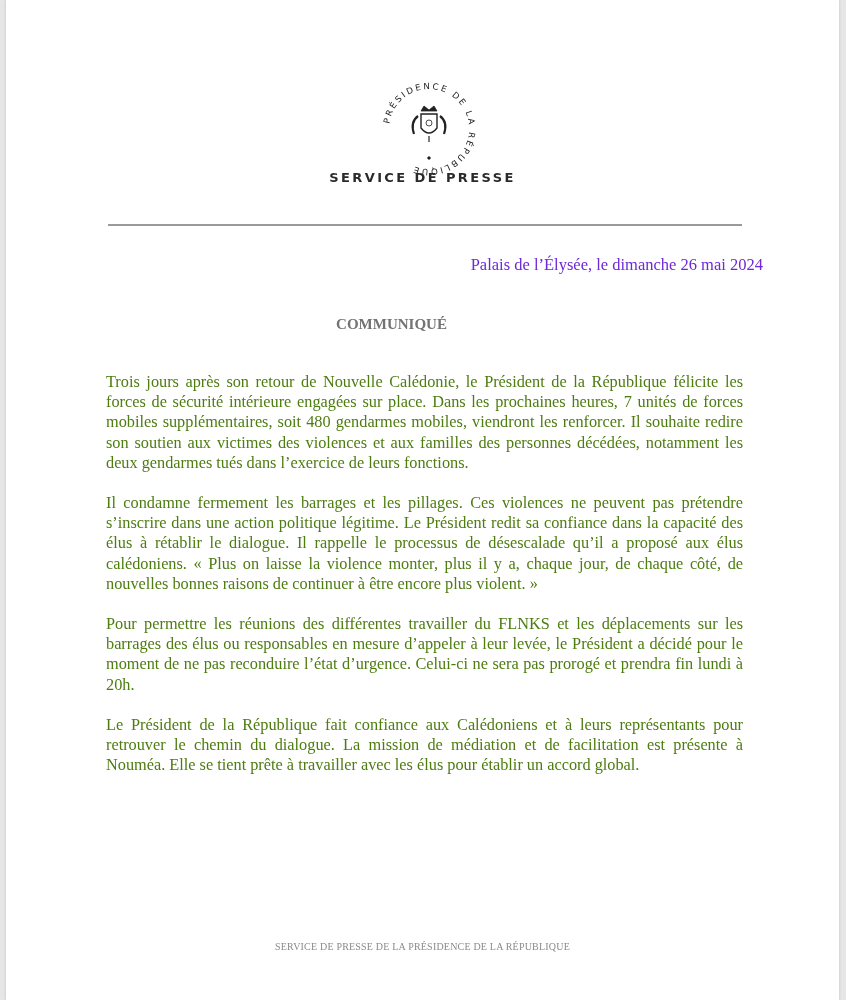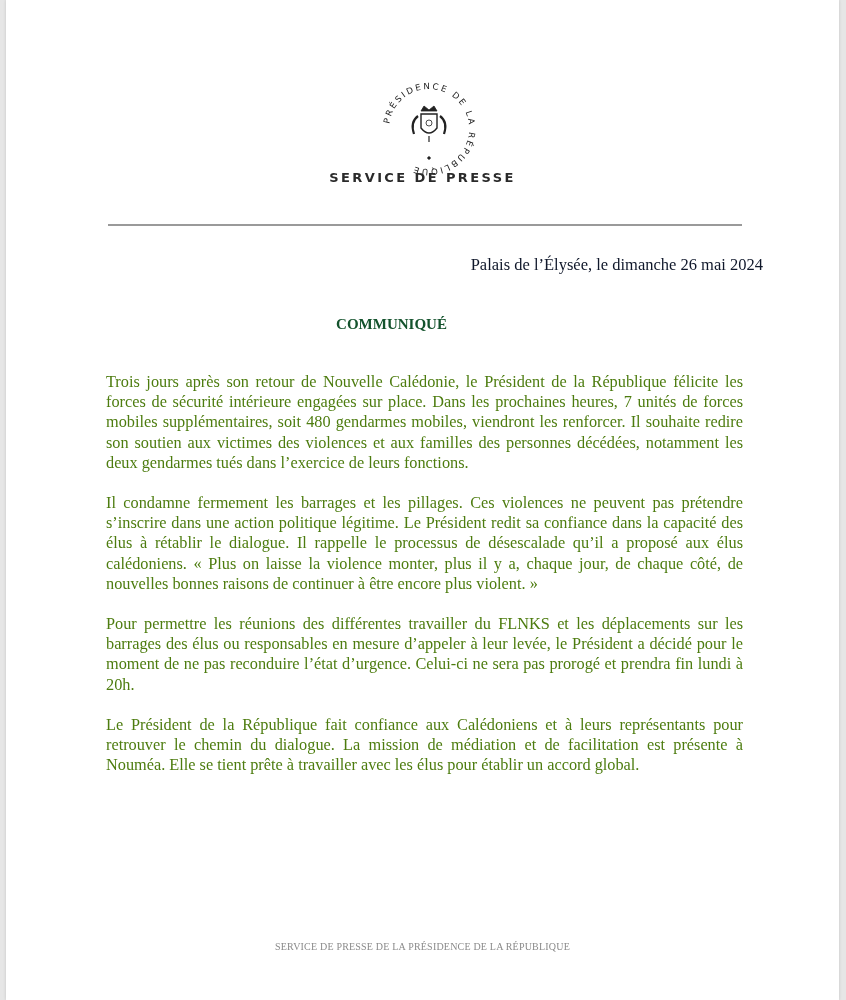--- a/index.html
+++ b/index.html
@@ -23,25 +23,25 @@
       font-family: "DejaVu Sans", sans-serif;
       font-size: 13px; letter-spacing: 2.4px; color: #2a2a2a;
       font-weight: bold;
     }
     .rule {
       position: absolute; left: 102px; top: 224px; width: 634px; height: 1.5px;
       background: #9a9a9a;
     }
     .dateline {
       position: absolute; right: 76px; top: 255px;
-      font-size: 16.5px; color: #0f172a;
+      font-size: 16.5px; color: #6d28d9;
     }
     .doc-title {
       position: absolute; left: 0; width: 771px; top: 316px;
-      text-align: center; font-weight: bold; font-size: 15px; color: #14532d;
+      text-align: center; font-weight: bold; font-size: 15px; color: #737373;
     }
     .body-text {
       position: absolute; left: 100px; width: 637px; top: 372px;
       font-size: 16.3px; line-height: 20.2px; color: #4d7c0f;
       text-align: justify;
     }
     .body-text p { margin: 0 0 20px 0; }
     .footer {
       position: absolute; left: 0; width: 833px; top: 940px;
       text-align: center; font-size: 10px; line-height: 13px; color: #8a8a8a;

